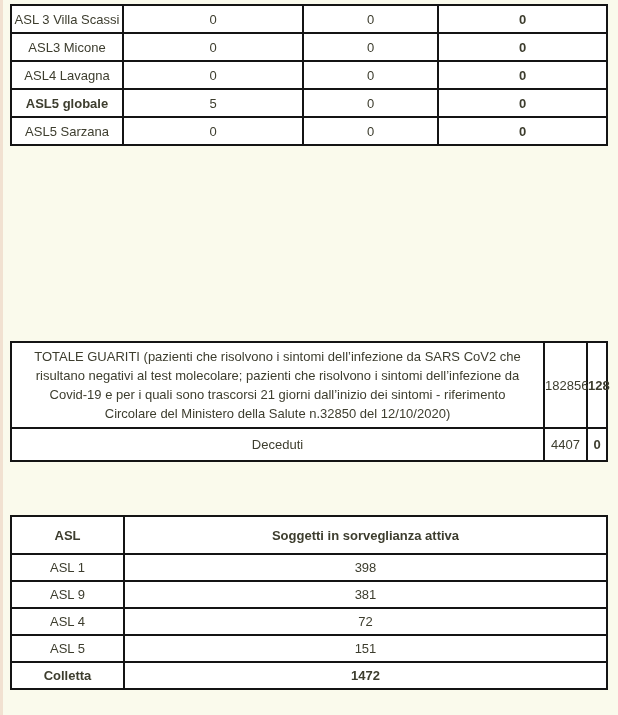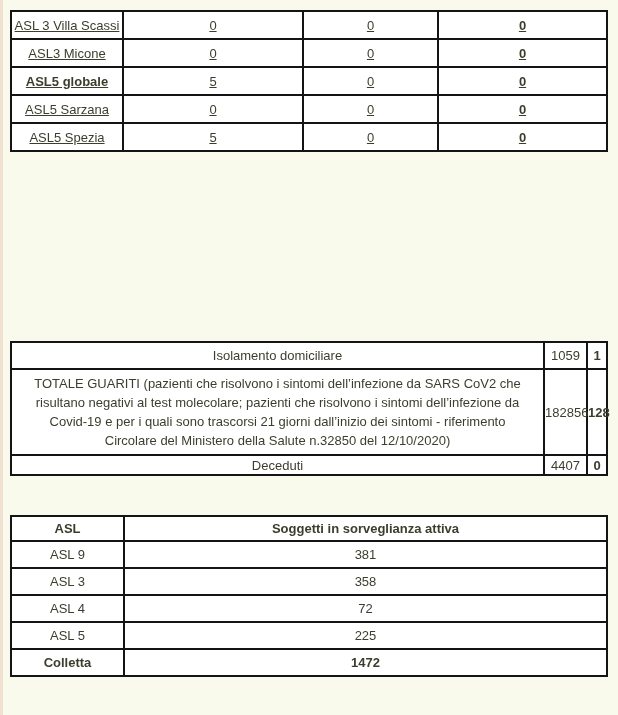--- a/index.html
+++ b/index.html
@@ -18,33 +18,33 @@
     position:absolute;background:#ffffff;
   }
   td,th{
     border:2px solid #141414;
     text-align:center;vertical-align:middle;
     font-size:13px;font-weight:normal;
     padding:0;white-space:nowrap;overflow:visible;
   }
   .bold{font-weight:bold;}
   
-  .t1{left:10px;top:10px;width:596px;text-decoration:underline;}
+  .t1{left:10px;top:4px;width:596px;}
   .t1 tr{height:28px;}
   
   .t2{left:10px;top:341px;width:596px;}
   .t2 .r1{height:27px;}
   .t2 .r2{height:78px;}
-  .t2 .r3{height:20px;}
+  .t2 .r3{height:33px;}
   .t2 .wraptext{
     white-space:normal;line-height:19px;padding:4px 10px;
   }
   
   .t3{left:10px;top:515px;width:596px;}
-  .t3 .hrow{height:25px;border-radius:6px;}
+  .t3 .hrow{height:38px;border-radius:6px;}
   .t3 tr{height:27px;}
 </style>
 </head>
 <body>
 
 <div class="page-edge"></div>
 
 <table class="t1">
   <colgroup>
       <col style="width:112px">
@@ -59,52 +59,47 @@
       <td>0</td>
       <td class="bold">0</td>
     </tr>
     <tr>
       <td>ASL3 Micone</td>
       <td>0</td>
       <td>0</td>
       <td class="bold">0</td>
     </tr>
     <tr>
+      <td>ASL4 Lavagna</td>
+      <td>0</td>
+      <td>0</td>
+      <td class="bold">0</td>
+    </tr>
+    <tr>
       <td class="bold">ASL5 globale</td>
       <td>5</td>
       <td>0</td>
       <td class="bold">0</td>
     </tr>
     <tr>
       <td>ASL5 Sarzana</td>
       <td>0</td>
-      <td>0</td>
-      <td class="bold">0</td>
-    </tr>
-    <tr>
-      <td>ASL5 Spezia</td>
-      <td>5</td>
       <td>0</td>
       <td class="bold">0</td>
     </tr>
   </tbody>
 </table>
 
 <table class="t2">
   <colgroup>
       <col style="width:533px">
       <col style="width:43px">
       <col style="width:20px">
     </colgroup>
   <tbody>
-    <tr class="r1">
-      <td>Isolamento domiciliare</td>
-      <td>1059</td>
-      <td class="bold">1</td>
-    </tr>
     <tr class="r2">
       <td class="wraptext">TOTALE GUARITI (pazienti che risolvono i sintomi dell’infezione da SARS CoV2 che risultano negativi al test molecolare; pazienti che risolvono i sintomi dell’infezione da Covid-19 e per i quali sono trascorsi 21 giorni dall’inizio dei sintomi - riferimento Circolare del Ministero della Salute n.32850 del 12/10/2020)</td>
       <td>182856</td>
       <td class="bold">128</td>
     </tr>
     <tr class="r3">
       <td>Deceduti</td>
       <td>4407</td>
       <td class="bold">0</td>
     </tr>
@@ -115,33 +110,33 @@
   <colgroup>
       <col style="width:113px">
       <col style="width:483px">
     </colgroup>
   <tbody>
     <tr class="hrow">
       <th class="bold">ASL</th>
       <th class="bold">Soggetti in sorveglianza attiva</th>
     </tr>
     <tr>
+      <td>ASL 1</td>
+      <td>398</td>
+    </tr>
+    <tr>
       <td>ASL 9</td>
       <td>381</td>
-    </tr>
-    <tr>
-      <td>ASL 3</td>
-      <td>358</td>
     </tr>
     <tr>
       <td>ASL 4</td>
       <td>72</td>
     </tr>
     <tr>
       <td>ASL 5</td>
-      <td>225</td>
+      <td>151</td>
     </tr>
     <tr>
       <td class="bold">Colletta</td>
       <td class="bold">1472</td>
     </tr>
   </tbody>
 </table>
 
 </body></html>

